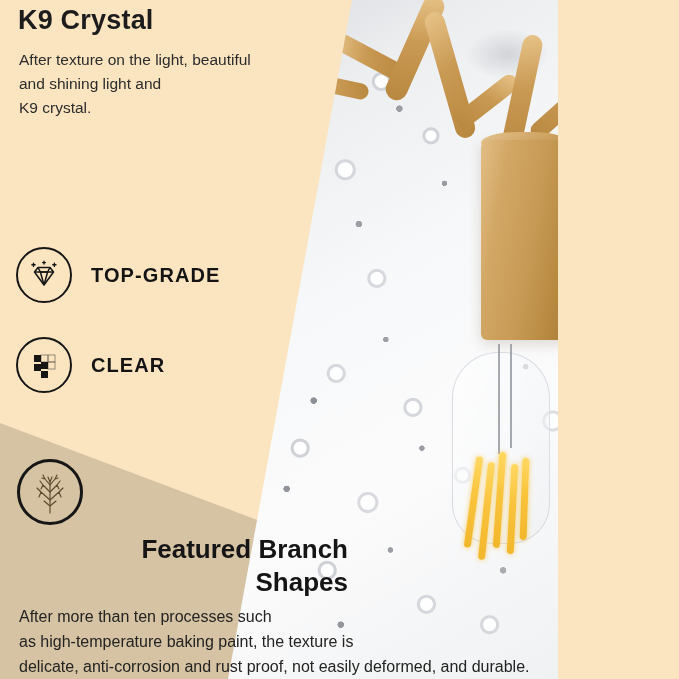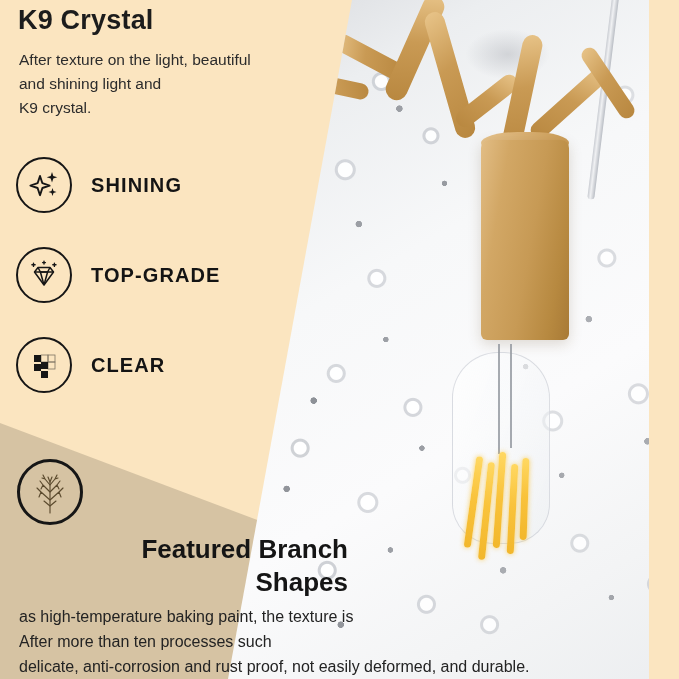--- a/index.html
+++ b/index.html
@@ -4,21 +4,21 @@
 <style>
   html,body{margin:0;padding:0;}
   body{
     width:679px;height:679px;
     font-family:"Liberation Sans", sans-serif;
     overflow:hidden;
     background:#fbe5c0;
   }
   #page{
     position:relative;
-    width:649px;height:679px;
+    width:558px;height:679px;
     overflow:hidden;
     background:#f9a8d4;
   }
 
   
   .band-cream{
     position:absolute;inset:0;
     background:#fbe5c0;
   }
   .band-tan{
@@ -214,30 +214,20 @@
   </div>
 
   <div class="title">K9 Crystal</div>
 
   <div class="intro">
     <div>After texture on the light, beautiful</div>
     <div>and shining light and</div>
     <div>K9 crystal.</div>
   </div>
 
-  <div class="feature f1">
-    <div class="badge">
-      <svg width="34" height="34" viewBox="0 0 34 34" aria-hidden="true">
-        <path d="M13 8 L15.4 15.2 L22.6 17.6 L15.4 20 L13 27.2 L10.6 20 L3.4 17.6 L10.6 15.2 Z" fill="none" stroke="#161616" stroke-width="1.9" stroke-linejoin="round"></path>
-        <path d="M25 4 L26.3 8 L30.3 9.3 L26.3 10.6 L25 14.6 L23.7 10.6 L19.7 9.3 L23.7 8 Z" fill="#161616"></path>
-        <path d="M25.5 20 L26.5 23 L29.5 24 L26.5 25 L25.5 28 L24.5 25 L21.5 24 L24.5 23 Z" fill="#161616"></path>
-      </svg>
-    </div>
-    <div class="feature-label">SHINING</div>
-  </div>
 
   <div class="feature f2">
     <div class="badge">
       <svg width="34" height="34" viewBox="0 0 34 34" aria-hidden="true">
         <g fill="none" stroke="#161616" stroke-width="1.5" stroke-linejoin="round">
           <path d="M7.5 14 L11 9.5 L23 9.5 L26.5 14 L17 27 Z"></path>
           <path d="M7.5 14 L26.5 14"></path>
           <path d="M11 9.5 L13.4 14 L17 27"></path>
           <path d="M23 9.5 L20.6 14 L17 27"></path>
           <path d="M13.4 14 L20.6 14"></path>
@@ -280,18 +270,18 @@
       </g>
     </svg>
   </div>
 
   <div class="sub-title">
     <div>Featured Branch</div>
     <div>Shapes</div>
   </div>
 
   <div class="outro">
+    <div>After more than ten processes such</div>
     <div>as high-temperature baking paint, the texture is</div>
-    <div>After more than ten processes such</div>
     <div>delicate, anti-corrosion and rust proof, not easily deformed, and durable.</div>
   </div>
 
 </div>
 
 </body></html>

